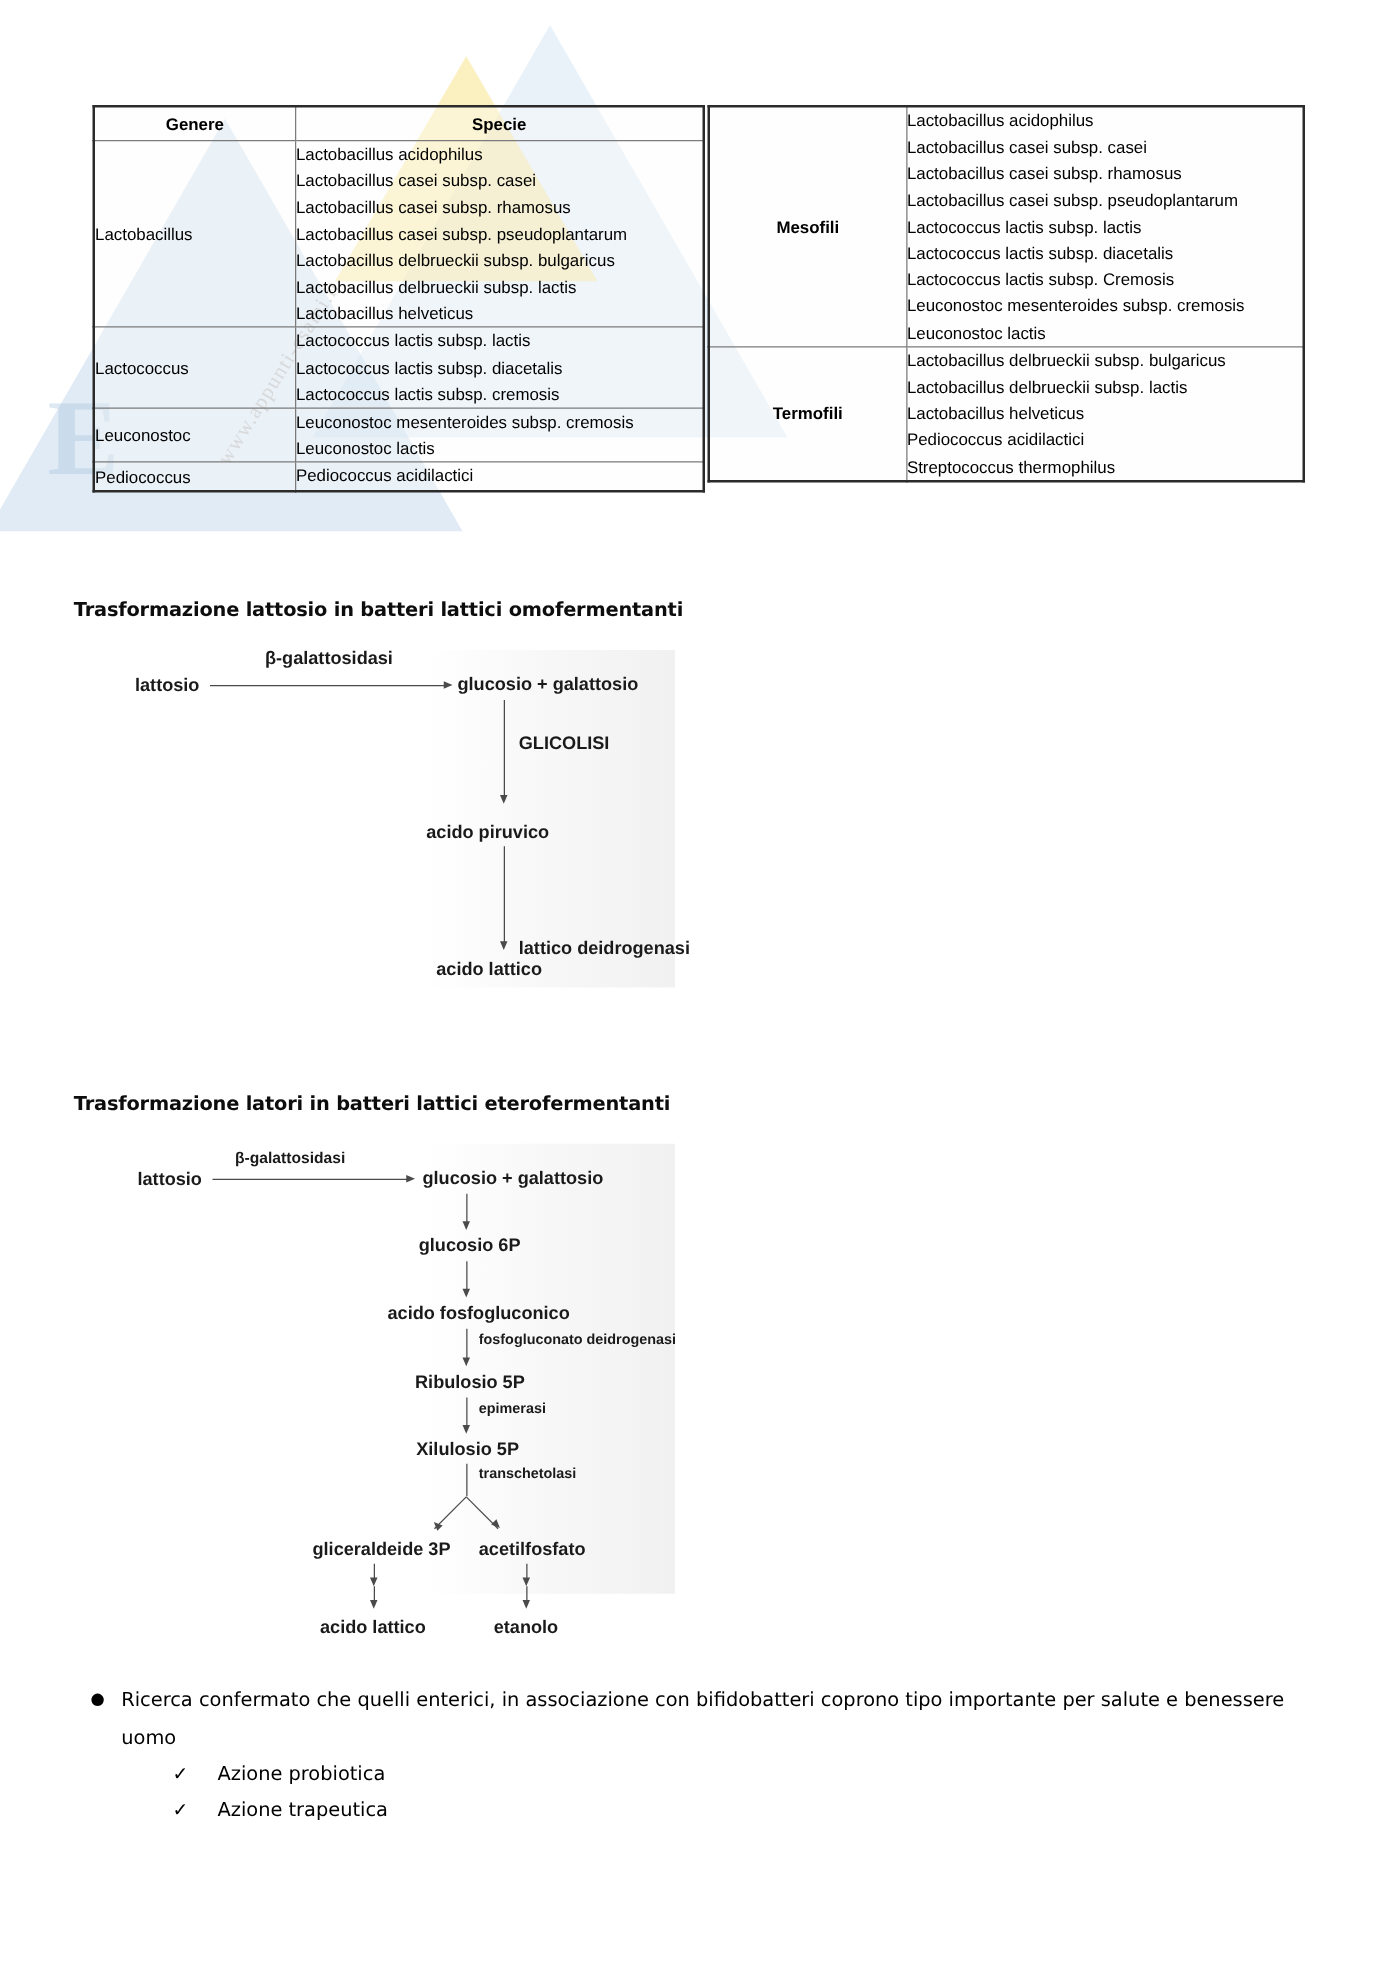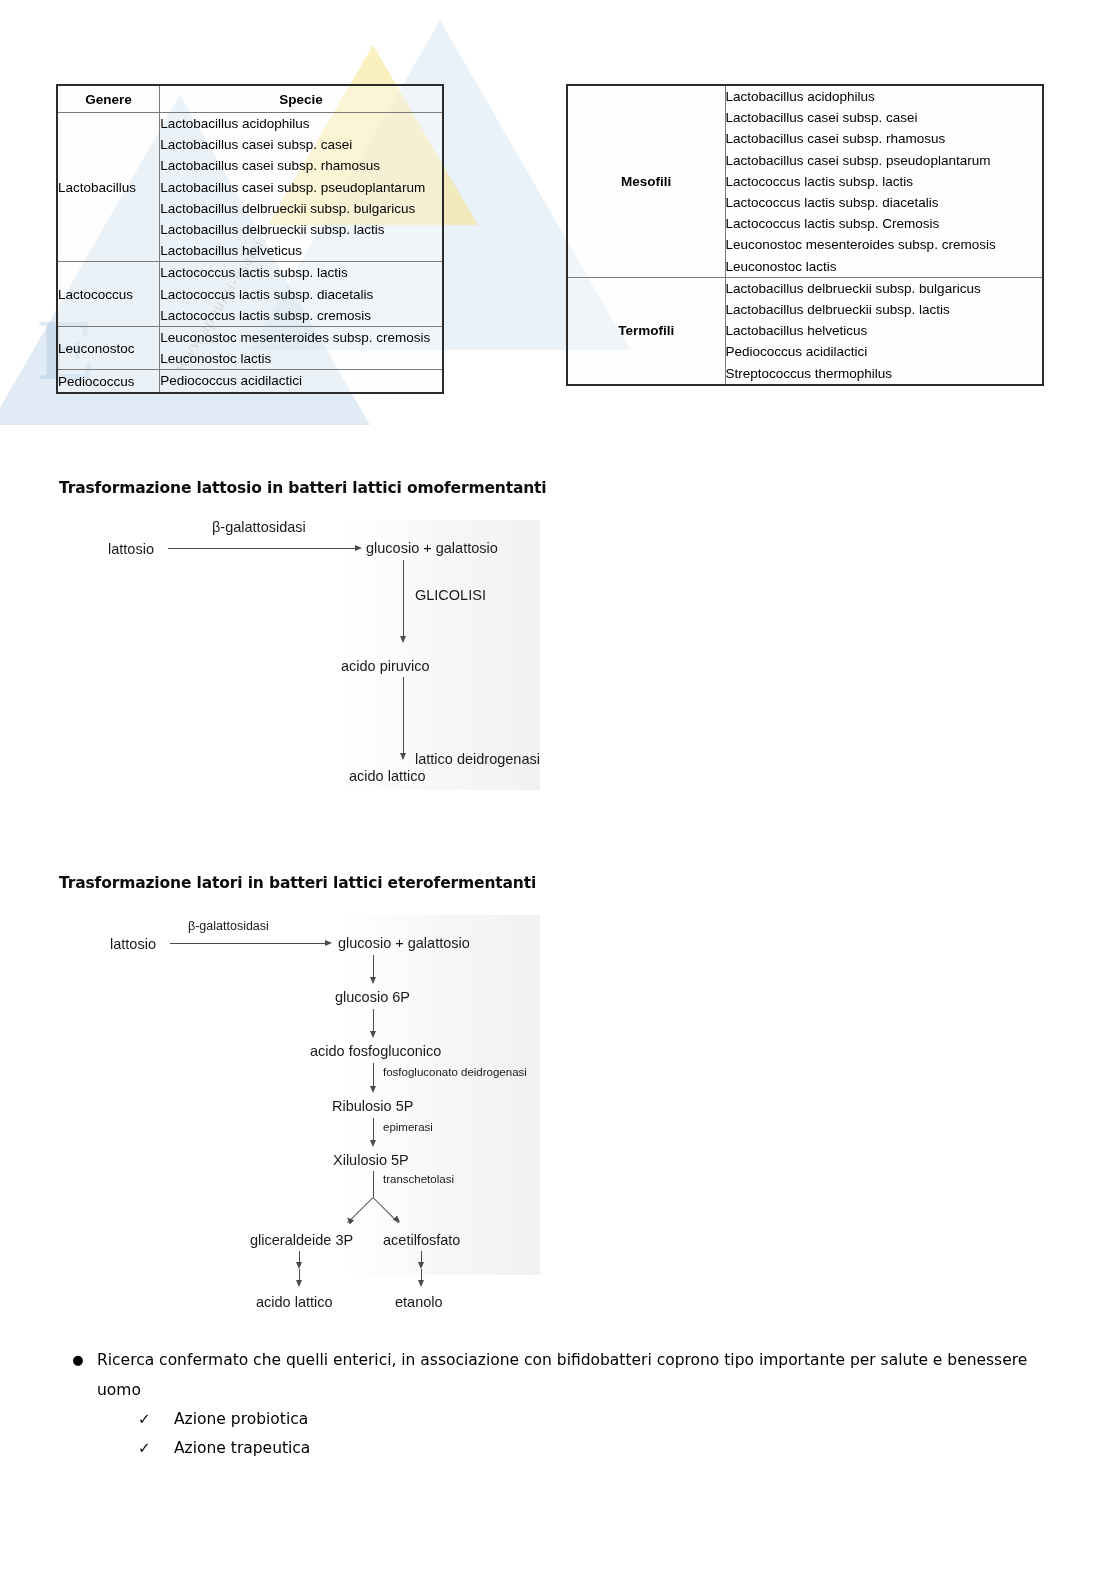--- a/index.html
+++ b/index.html
@@ -87,21 +87,21 @@
     padding: 0 6px;
   }
   .species-stack {
     padding: 3px 0 3px 8px;
   }
   .species-stack div {
     line-height: 21.2px;
     white-space: nowrap;
   }
 
-  #table-genere { left: 56px; top: 84px; width: 388px; }
+  #table-genere { left: 74px; top: 84px; width: 490px; }
   #table-genere col.c1 { width: 152px; }
   #table-genere col.c2 { width: 308px; }
 
   #table-temp { left: 566px; top: 84px; width: 478px; }
   #table-temp col.c1 { width: 158px; }
   #table-temp col.c2 { width: 318px; }
   #table-temp .grp {
     text-align: center;
     font-weight: bold;
     font-size: 13.5px;
@@ -128,20 +128,21 @@
     font-size: 14.5px;
     color: #1a1a1a;
   }
   #diagram-omo { left: 100px; top: 520px; width: 440px; height: 270px; }
   #diagram-etero { left: 100px; top: 915px; width: 440px; height: 360px; }
   .lbl {
     position: absolute;
     white-space: nowrap;
     line-height: 1;
     font-size: 14.5px;
+    font-weight: bold;
   }
   .lbl.sm { font-size: 12.5px; }
   .lbl.xs { font-size: 11.5px; }
 
   .hline {
     position: absolute;
     height: 0;
     border-top: 1.3px solid #4a4a4a;
   }
   .vline {

